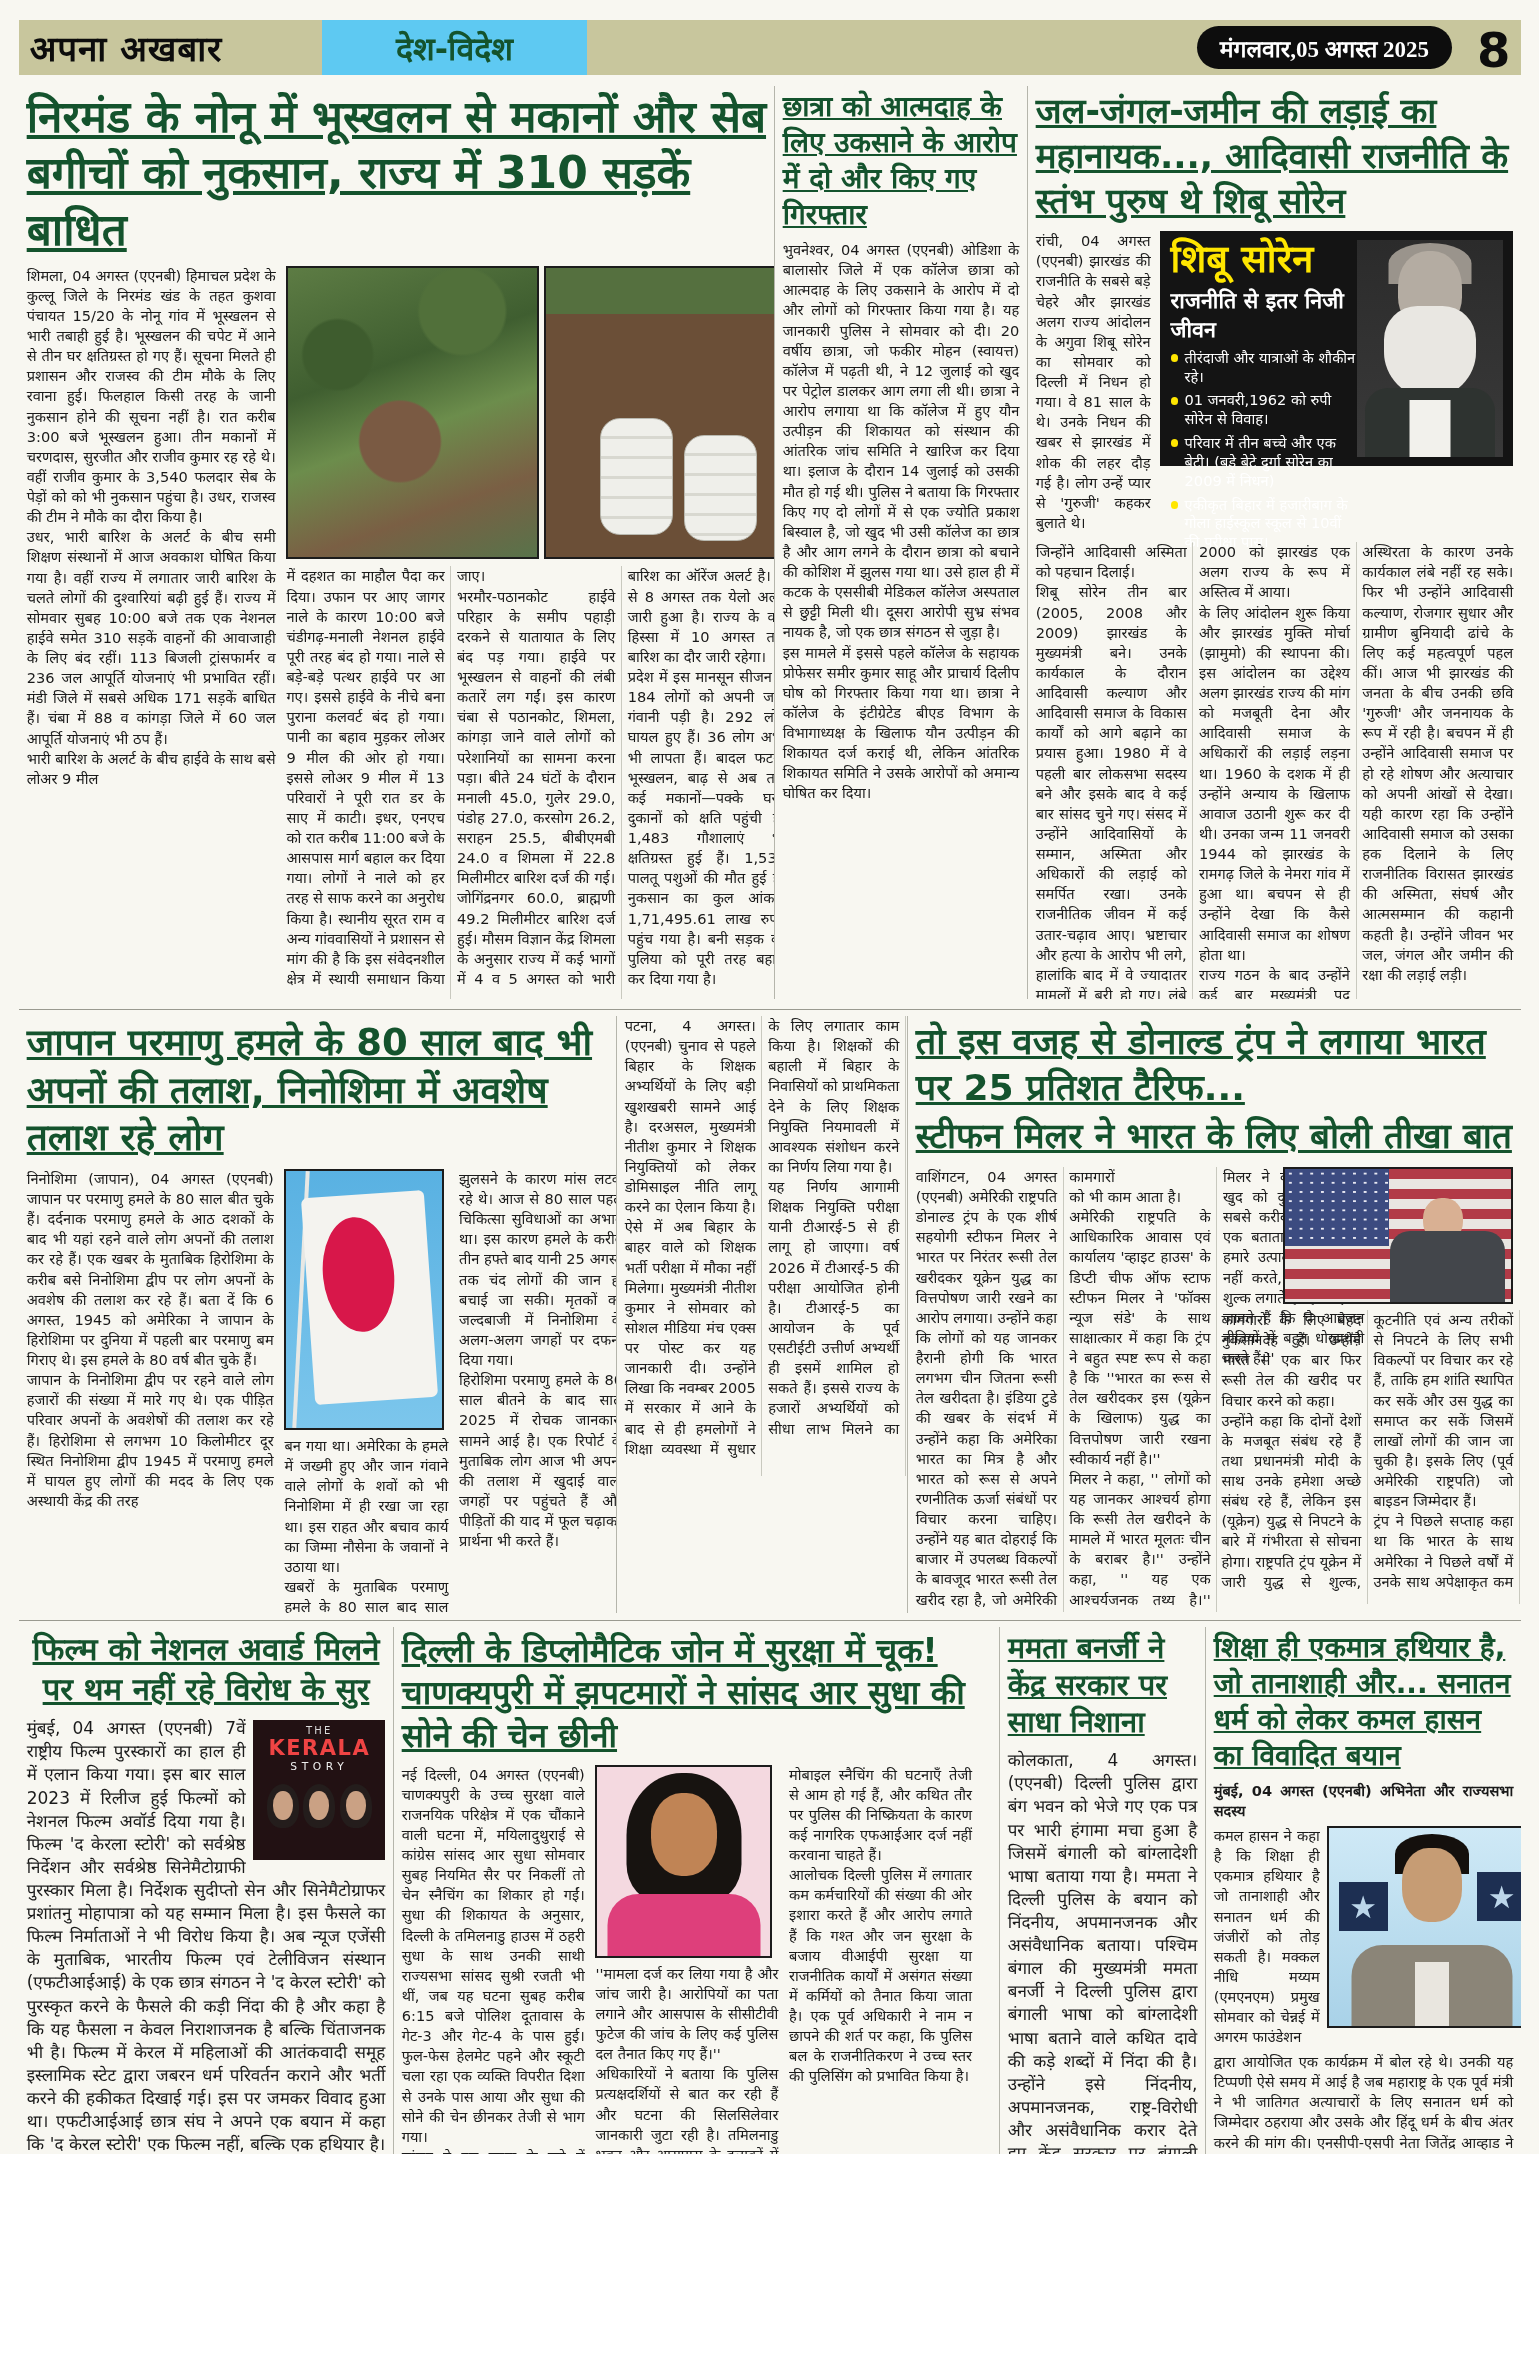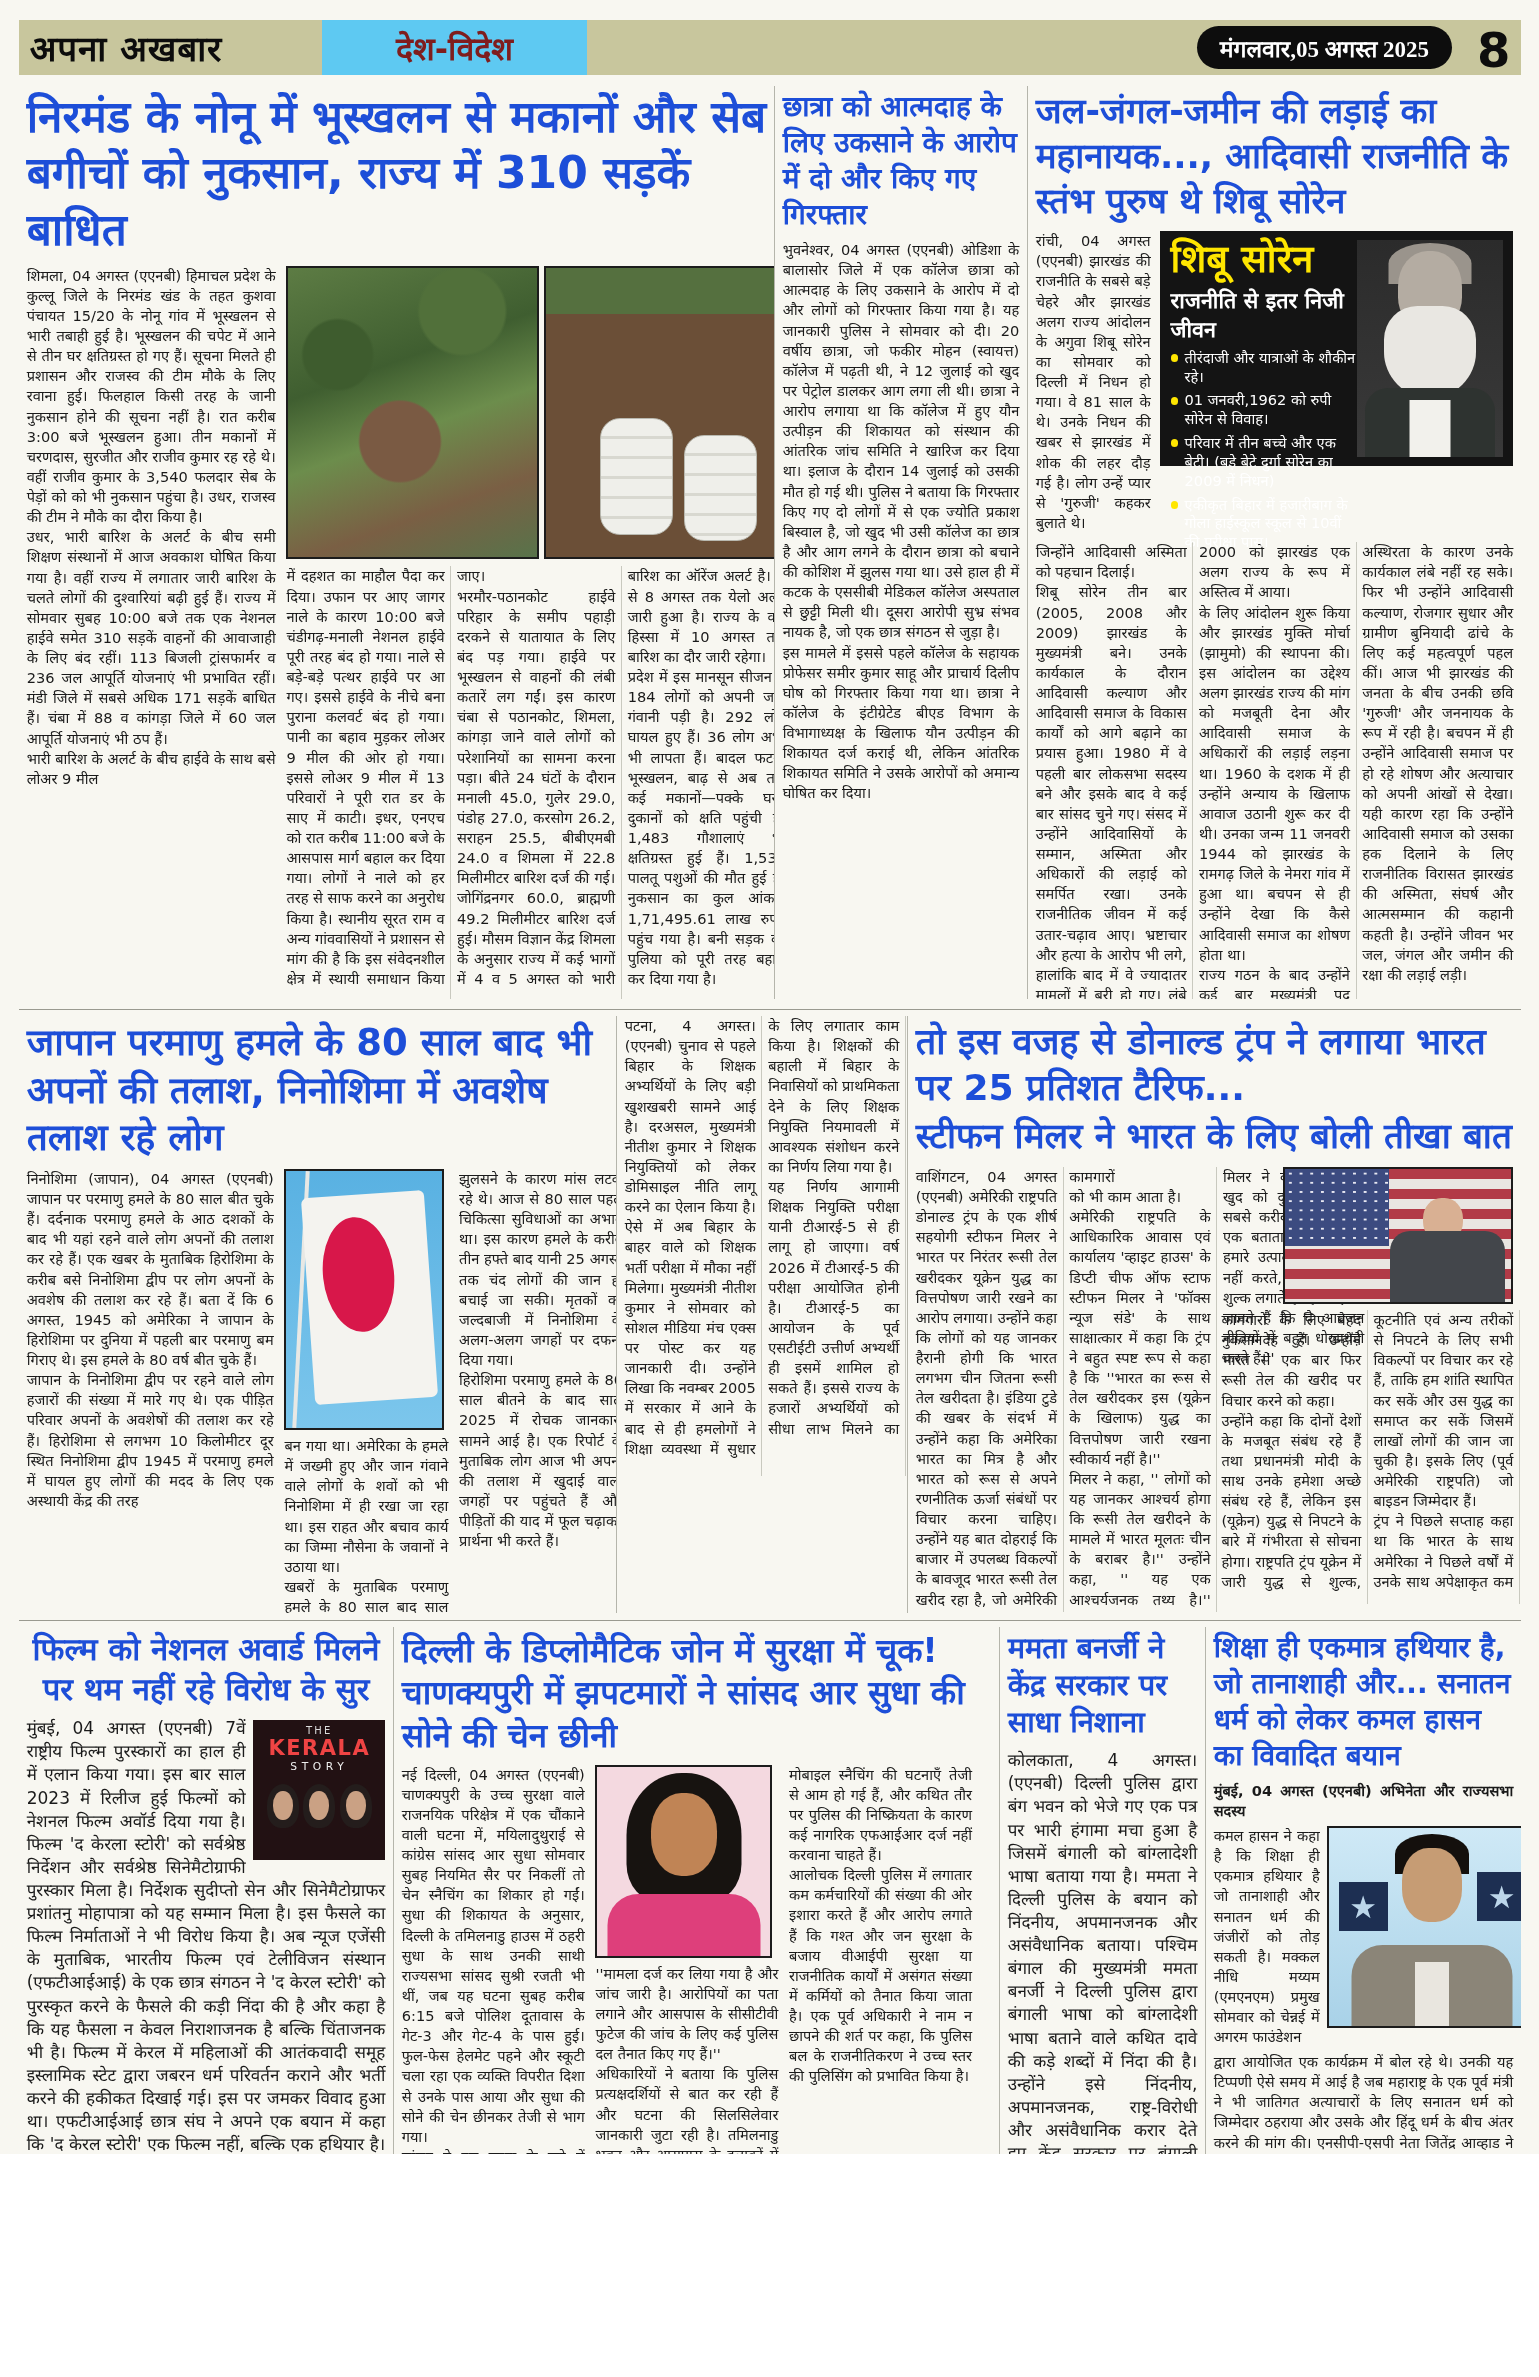--- a/index.html
+++ b/index.html
@@ -3,33 +3,33 @@
 <meta charset="utf-8">
 <style>
   html,body{margin:0;padding:0;}
   .page{width:1540px;height:2154px;background:#f8f7f1;position:relative;
         font-family:"DejaVu Sans",sans-serif;color:#111;overflow:hidden;}
   
   .masthead{position:absolute;top:20px;left:19px;width:1502px;height:55px;
             background:#c8c69d;display:flex;align-items:center;}
   .paper-name{font-size:35px;font-weight:bold;color:#0c0c0c;margin-left:10.7px;letter-spacing:0.8px;}
   .section-chip{position:absolute;left:303px;top:0;width:265px;height:55px;background:#5ec9f2;
-                display:flex;align-items:center;justify-content:center;font-size:32px;font-weight:bold;color:#7f1d1d;}
+                display:flex;align-items:center;justify-content:center;font-size:32px;font-weight:bold;color:#14532d;}
   .date-pill{position:absolute;right:69px;top:6.1px;height:43px;padding:0 23px;background:#0d0d0d;color:#fff;
              border-radius:23px;display:flex;align-items:center;font-size:23px;font-weight:bold;font-family:Liberation Serif, serif;}
   .page-num{position:absolute;right:10.7px;top:1.5px;font-size:48px;font-weight:bold;color:#0d0d0d;}
   
   .row{position:absolute;left:19px;width:1502px;display:flex;}
   .row1{top:86px;height:913px;}
   .row2{top:1009px;height:597px;border-top:0.8px solid #9a9a90;padding-top:6.1px;}
   .row3{top:1620px;height:736px;border-top:0.8px solid #9a9a90;padding-top:6.1px;}
   .block{overflow:hidden;box-sizing:border-box;padding:0 7.7px;}
   .block + .block{border-left:0.8px solid #b5b5ab;}
   
-  .hl{font-weight:bold;color:#1d4ed8;line-height:1.28;margin:3.1px 0 7.7px 0;}
+  .hl{font-weight:bold;color:#14532d;line-height:1.28;margin:3.1px 0 7.7px 0;text-decoration:underline;}
   .byl{font-weight:bold;}
   .body-text{font-size:14.6px;line-height:1.38;text-align:justify;white-space:pre-line;color:#1a1a1a;}
   .small-text{font-size:17px;line-height:1.36;}
   .cols3{column-count:3;column-gap:12.3px;column-rule:0.8px solid #c9c9bf;}
   .cols2{column-count:2;column-gap:12.3px;column-rule:0.8px solid #c9c9bf;}
   .photo{box-sizing:border-box;border:2.3px solid #1c1c1c;position:relative;overflow:hidden;}
   
   .ls-head{font-size:44px;}
   .ls-wrap{display:flex;}
   .ls-col1{width:249px;flex:none;}

